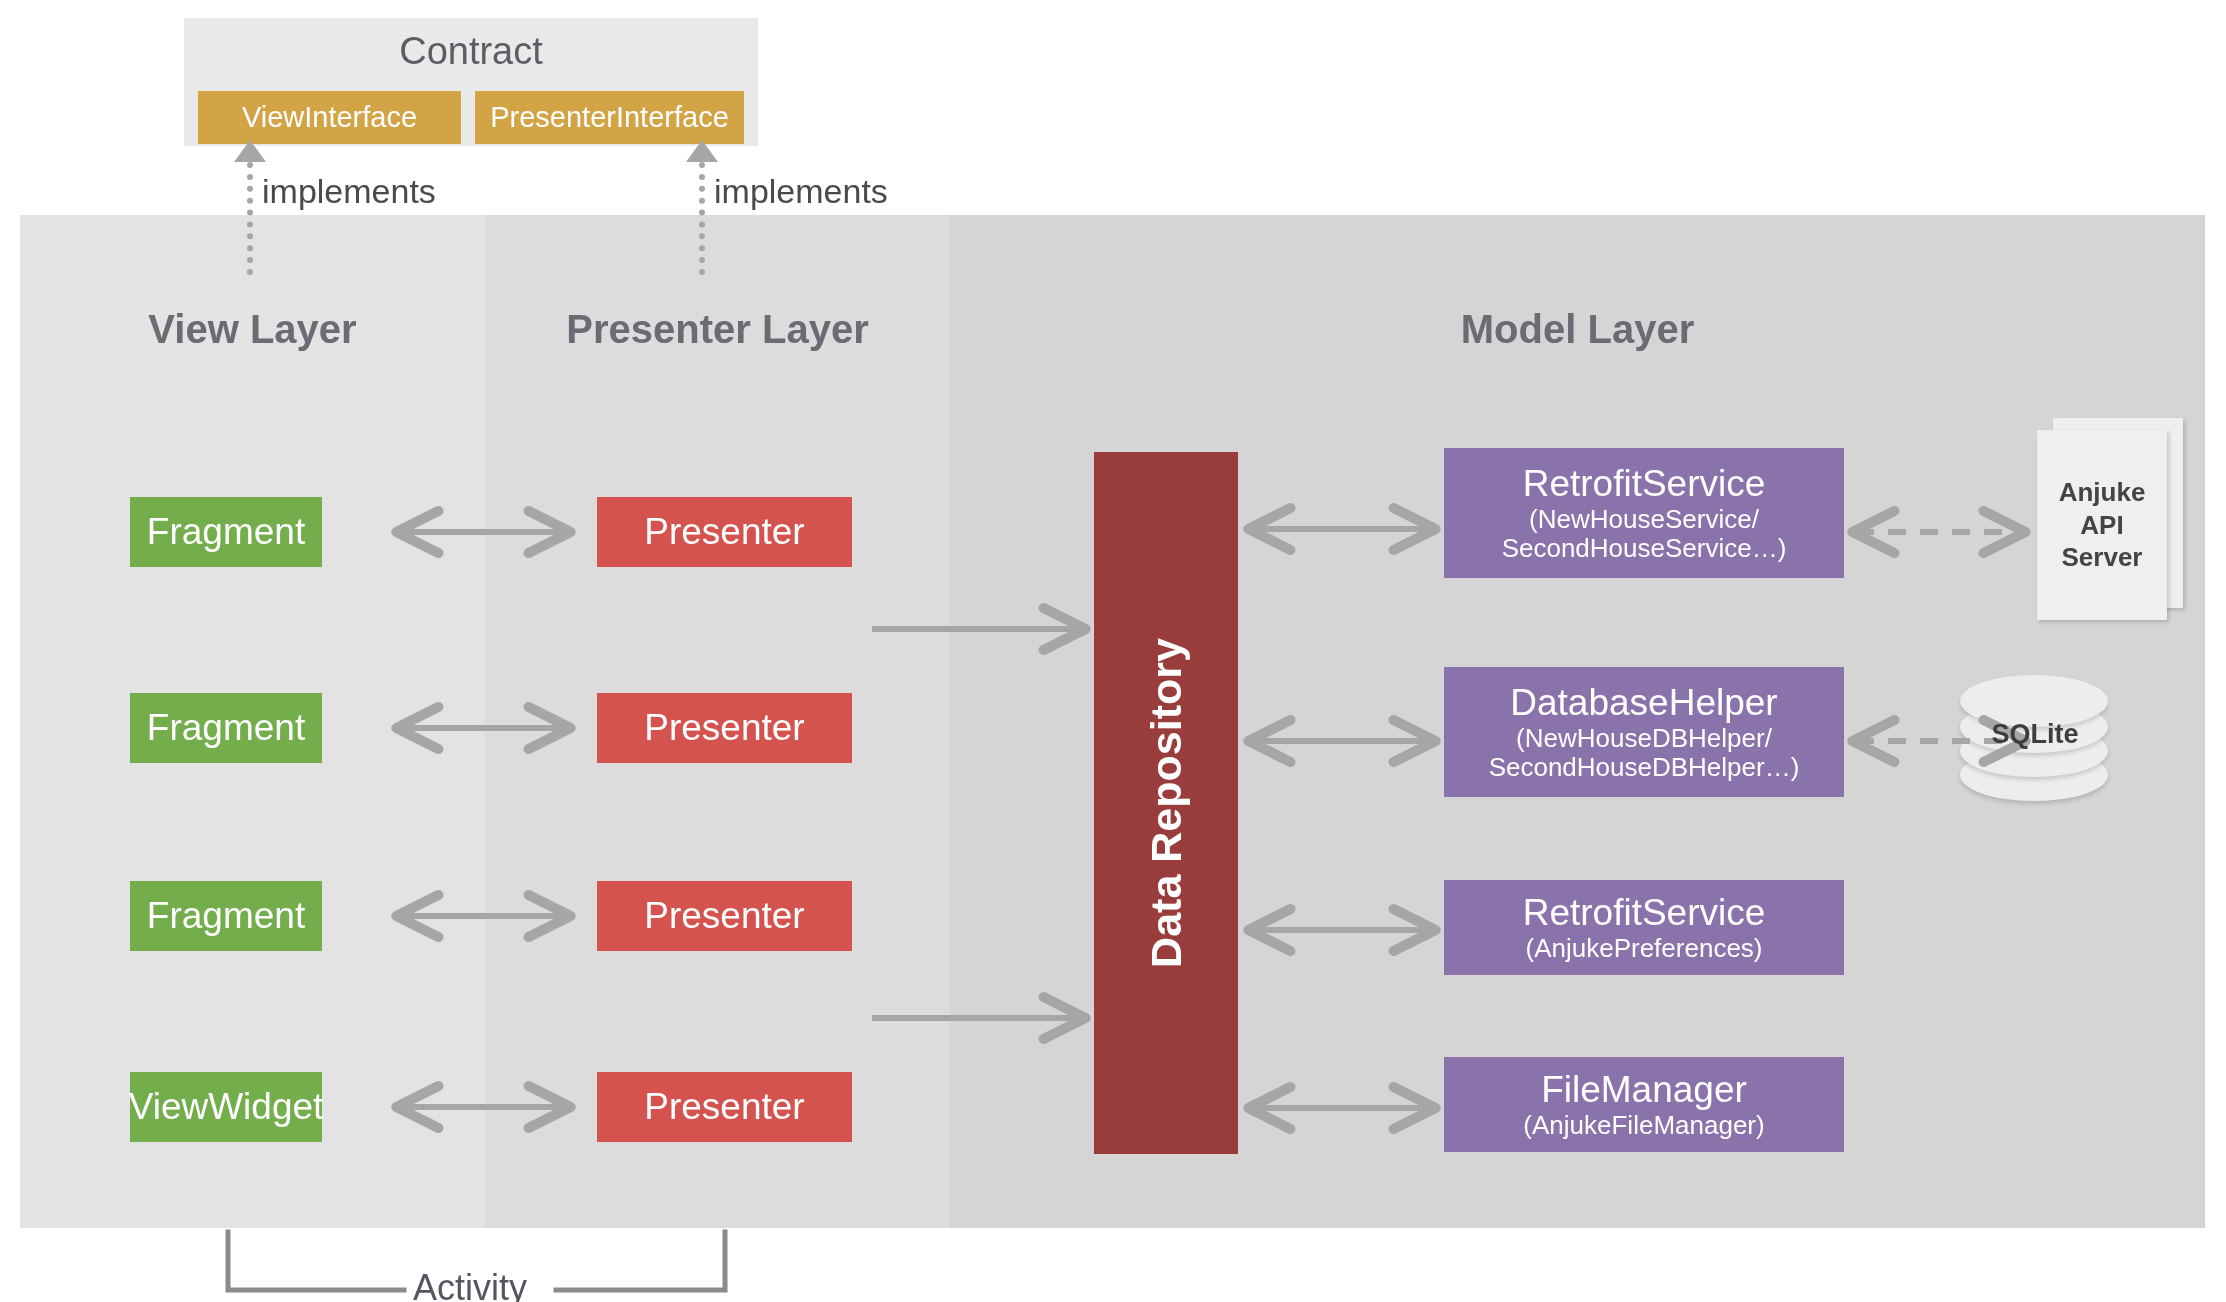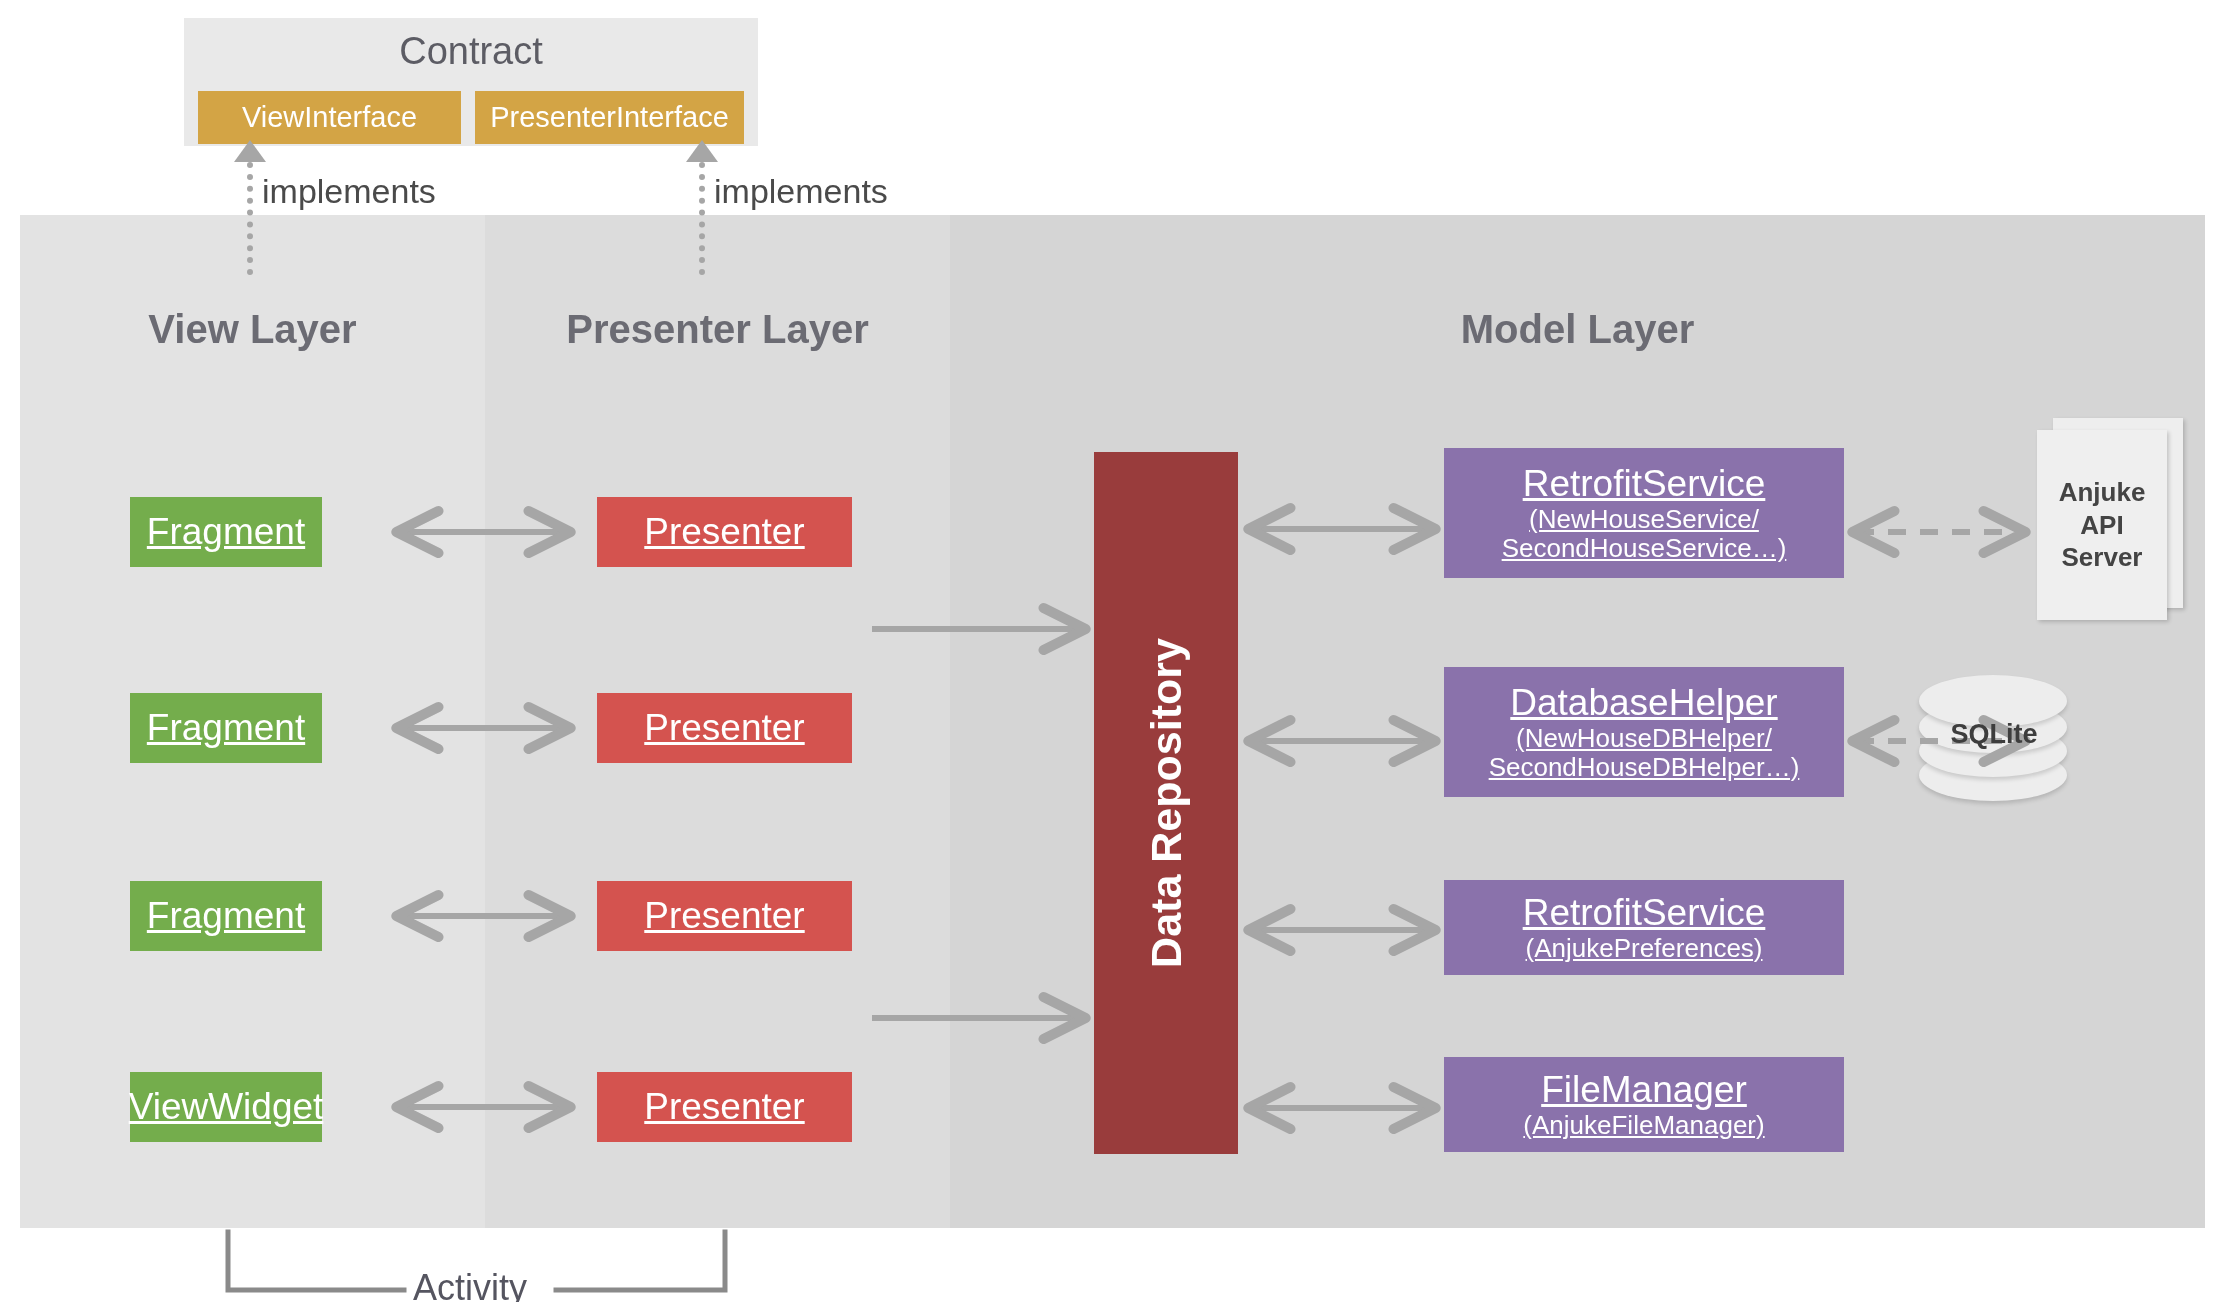--- a/index.html
+++ b/index.html
@@ -96,21 +96,20 @@
   .node {
     position: absolute;
     box-sizing: border-box;
     color: #ffffff;
     display: flex;
     flex-direction: column;
     align-items: center;
     justify-content: center;
     text-align: center;
     line-height: 1.12;
-    text-decoration: underline;
   }
   .node .main { font-size: 37px; }
   .node .sub  { font-size: 26px; }
 
   .node-fragment  { background: #74ad4c; width: 192px; height: 70px; left: 130px; }
   .node-presenter { background: #d4534f; width: 255px; height: 70px; left: 597px; }
   .node-model     { background: #8a72ab; }
 
   .repo {
     position: absolute;
@@ -162,21 +161,21 @@
   .doc-front span {
     font-size: 26px;
     font-weight: bold;
     color: #444444;
     text-align: center;
     line-height: 1.25;
   }
 
   .db-stack {
     position: absolute;
-    left: 1919px;
+    left: 1960px;
     top: 675px;
     width: 150px;
     height: 126px;
   }
   .db-disk {
     position: absolute;
     left: 0;
     width: 148px;
     height: 52px;
     border-radius: 50%;

